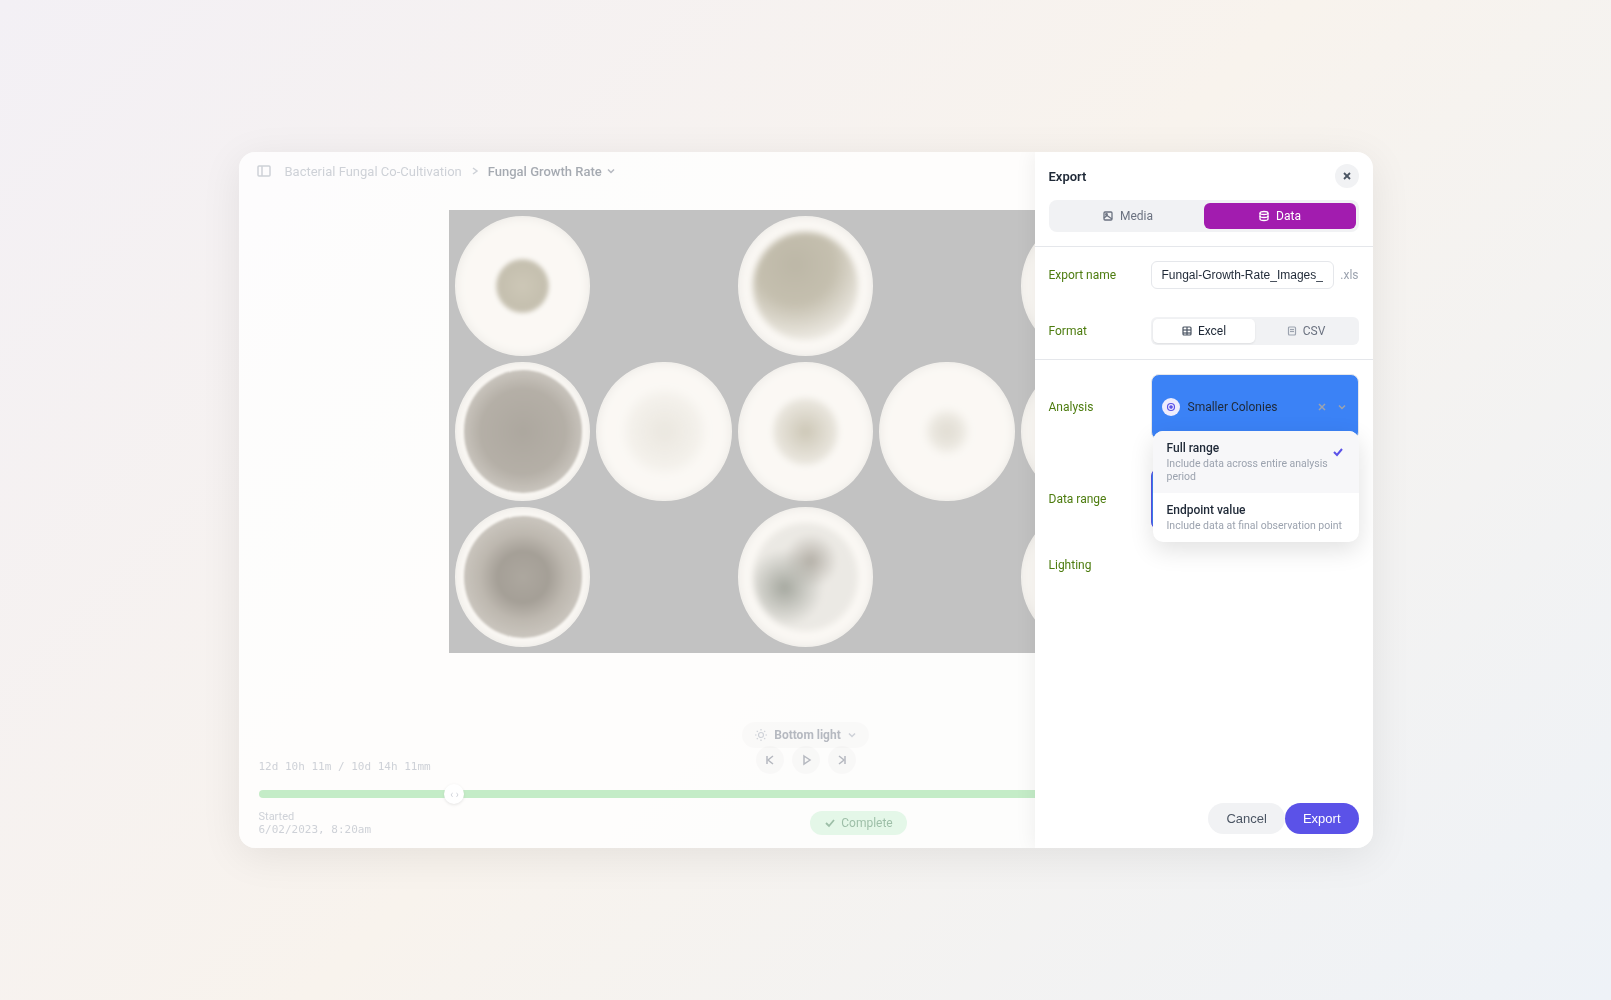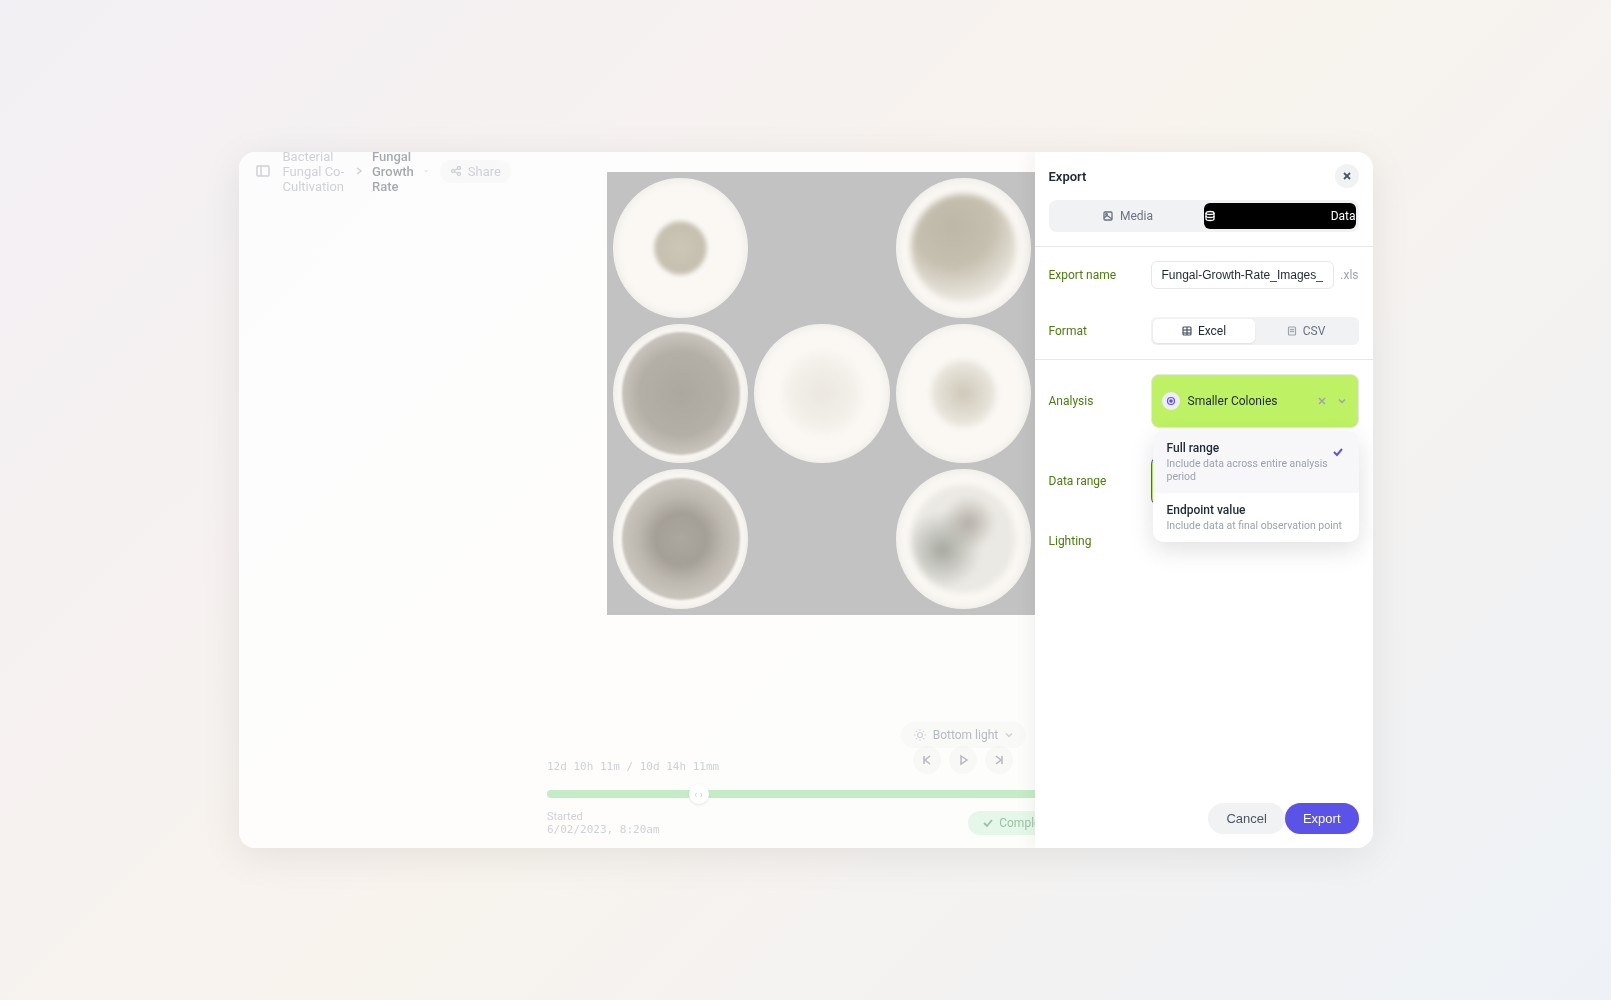--- a/index.html
+++ b/index.html
@@ -20,21 +20,21 @@
     }
     
     .app-window {
       width: 1134px;
       height: 696px;
       background: rgba(255, 255, 255, 0.6);
       border-radius: 16px;
       box-shadow: 0 8px 40px rgba(0, 0, 0, 0.08);
       position: relative;
       display: flex;
-      flex-direction: row;
+      flex-direction: column;
       overflow: hidden;
     }
     
     .overlay {
       position: absolute;
       inset: 0;
       background: rgba(255, 255, 255, 0.5);
       z-index: 2;
       pointer-events: none;
     }
@@ -133,20 +133,21 @@
     .colony-5 { top: 25%; left: 25%; width: 50%; height: 50%; background: radial-gradient(circle, #9a8f6e 0%, rgba(138,127,94,0.2) 80%); filter: blur(3px); }
     .colony-6 { top: 35%; left: 35%; width: 30%; height: 30%; background: radial-gradient(circle, rgba(138,127,94,0.5) 0%, rgba(138,127,94,0.1) 100%); filter: blur(4px); }
     .colony-7 { top: 35%; left: 60%; width: 25%; height: 25%; background: #8a6f3e; border-radius: 50%; filter: blur(1px); }
     .colony-radial { top: 5%; left: 5%; width: 90%; height: 90%; background: radial-gradient(circle, #5a4f3e 0%, #4a3f2e 30%, #7a6f5e 50%, rgba(90,79,62,0.4) 100%); filter: blur(1px); }
     .colony-multi { top: 10%; left: 10%; width: 80%; height: 80%; background: radial-gradient(circle at 30% 60%, #4a4f3e 0%, rgba(74,79,62,0.1) 40%), radial-gradient(circle at 55% 35%, #6a5f4e 0%, rgba(106,95,78,0.1) 30%); filter: blur(3px); }
     
     .light-selector {
       display: flex;
       justify-content: center;
       padding: 12px 0;
+      font-weight: bold;
     }
     
     .light-pill {
       display: flex;
       align-items: center;
       gap: 6px;
       padding: 6px 12px;
       background: rgba(0,0,0,0.03);
       border-radius: 20px;
       font-size: 12px;
@@ -299,23 +300,22 @@
       border-radius: 6px;
       display: flex;
       align-items: center;
       justify-content: center;
       gap: 6px;
       color: #6b7280;
       cursor: pointer;
     }
     
     .tab-option.active {
-      background: #000000;
+      background: #a21caf;
       color: white;
-      justify-content: space-between;
     }
     
     .divider {
       height: 1px;
       background: #e5e7eb;
     }
     
     .form-row {
       display: flex;
       align-items: center;
@@ -377,27 +377,27 @@
     .format-option.active {
       background: white;
       color: #1f2937;
       box-shadow: 0 1px 2px rgba(0,0,0,0.08);
     }
     
     .select-control {
       flex: 1;
       border: 1px solid #e5e7eb;
       border-radius: 8px;
-      padding: 17px 10px;
+      padding: 23px 10px;
       font-size: 12px;
       color: #1f2937;
       display: flex;
       align-items: center;
       gap: 8px;
-      background: #bef264;
+      background: #3b82f6;
       cursor: pointer;
     }
     
     .select-control.open {
       border-color: #5b52e8;
     }
     
     .analysis-icon {
       width: 18px;
       height: 18px;

